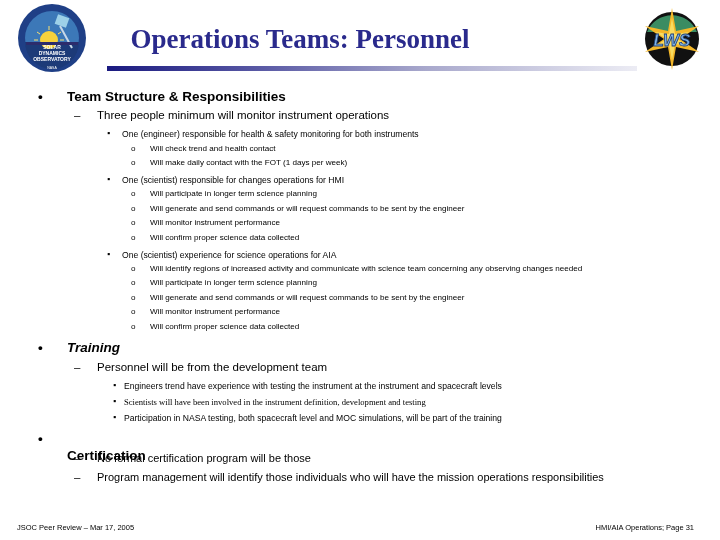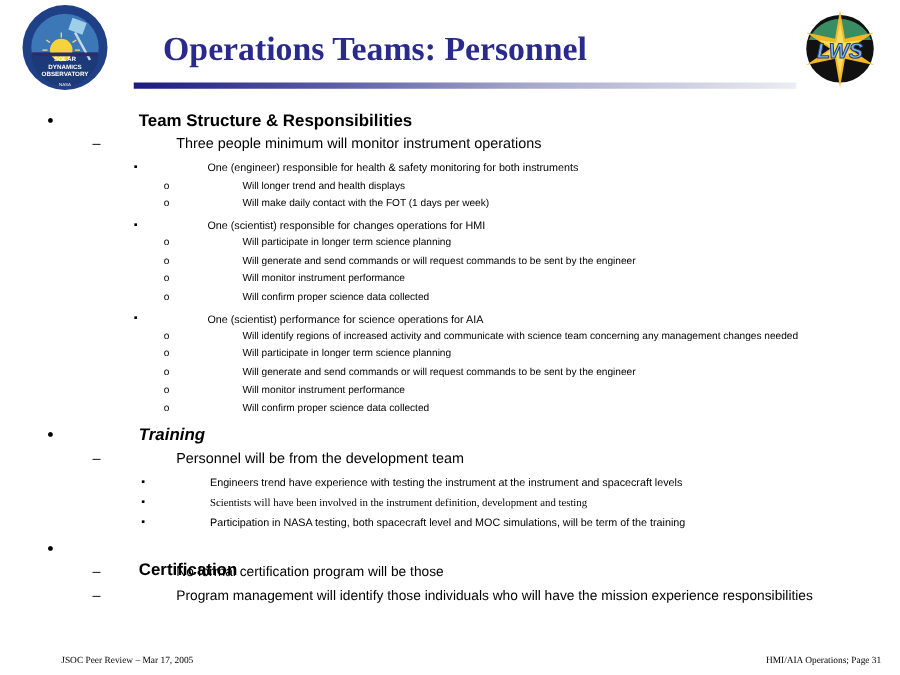--- a/index.html
+++ b/index.html
@@ -1,26 +1,26 @@
 <!DOCTYPE html>
 <html><head>
 <meta charset="utf-8">
 <style>
   html, body { margin:0; padding:0; background:#ffffff; }
   body { width:720px; height:540px; position:relative; overflow:hidden; font-family:"Liberation Sans", sans-serif; color:#000; }
   .logo { position:absolute;text-align:right; }
   .title { position:absolute; left:0; width:600px; top:24px; text-align:center; font-family:"Liberation Serif", serif; font-weight:bold; font-size:27px; color:#2a2a8c; }
   .title-bar { position:absolute; left:107px; top:66px; width:530px; height:5px; background:linear-gradient(to right,#1a1a80 0%,#5c5ca6 30%,#a8a8cc 60%,#ececf4 100%); }
-  .line { position:absolute; white-space:nowrap;margin-left:44px; }
+  .line { position:absolute; white-space:nowrap; }
   .l1 { font-size:13.5px; font-weight:bold; }
   .l2 { font-size:11.5px; }
   .l3 { font-size:8.6px; }
   .l4 { font-size:8.1px; }
   .mk { position:absolute; white-space:nowrap; }
-  .footer { position:absolute; top:523px; font-family:Liberation Serif, serif; font-size:7.5px; white-space:nowrap;margin-left:32px; }
+  .footer { position:absolute; top:523px; font-family:Liberation Sans, sans-serif; font-size:7.5px; white-space:nowrap; }
 </style>
 </head>
 <body>
 
 <div class="logo" style="left:16px;top:2px;width:72px;height:72px;">
   <svg width="72" height="72" viewBox="0 0 72 72">
     <circle cx="36" cy="36" r="34" fill="#1f3f86"></circle>
     <circle cx="36" cy="36" r="27" fill="#3c78b8"></circle>
     <path d="M9 40 A27 27 0 0 0 63 40 Z" fill="#1c3a78"></path>
     <circle cx="33" cy="38" r="9" fill="#f6d23c"></circle>
@@ -56,63 +56,63 @@
 
 <span class="mk l1" style="left:38px;top:89px;">•</span>
 <div class="line l1" style="left:67px;top:89px;">Team Structure &amp; Responsibilities</div>
 
 <span class="mk l2" style="left:74px;top:109px;">–</span>
 <div class="line l2" style="left:97px;top:109px;">Three people minimum will monitor instrument operations</div>
 
 <span class="mk l3" style="left:107px;top:128px;">▪</span>
 <div class="line l3" style="left:122px;top:129px;">One (engineer) responsible for health &amp; safety monitoring for both instruments</div>
 <span class="mk l4" style="left:131px;top:144px;">o</span>
-<div class="line l4" style="left:150px;top:144px;">Will longer trend and health displays</div>
+<div class="line l4" style="left:150px;top:144px;">Will check trend and health contact</div>
 <span class="mk l4" style="left:131px;top:158px;">o</span>
 <div class="line l4" style="left:150px;top:158px;">Will make daily contact with the FOT (1 days per week)</div>
 
 <span class="mk l3" style="left:107px;top:174px;">▪</span>
 <div class="line l3" style="left:122px;top:175px;">One (scientist) responsible for changes operations for HMI</div>
 <span class="mk l4" style="left:131px;top:189px;">o</span>
 <div class="line l4" style="left:150px;top:189px;">Will participate in longer term science planning</div>
 <span class="mk l4" style="left:131px;top:204px;">o</span>
 <div class="line l4" style="left:150px;top:204px;">Will generate and send commands or will request commands to be sent by the engineer</div>
 <span class="mk l4" style="left:131px;top:218px;">o</span>
 <div class="line l4" style="left:150px;top:218px;">Will monitor instrument performance</div>
 <span class="mk l4" style="left:131px;top:233px;">o</span>
 <div class="line l4" style="left:150px;top:233px;">Will confirm proper science data collected</div>
 
 <span class="mk l3" style="left:107px;top:249px;">▪</span>
-<div class="line l3" style="left:122px;top:250px;">One (scientist) performance for science operations for AIA</div>
+<div class="line l3" style="left:122px;top:250px;">One (scientist) experience for science operations for AIA</div>
 <span class="mk l4" style="left:131px;top:264px;">o</span>
-<div class="line l4" style="left:150px;top:264px;">Will identify regions of increased activity and communicate with science team concerning any management changes needed</div>
+<div class="line l4" style="left:150px;top:264px;">Will identify regions of increased activity and communicate with science team concerning any observing changes needed</div>
 <span class="mk l4" style="left:131px;top:278px;">o</span>
 <div class="line l4" style="left:150px;top:278px;">Will participate in longer term science planning</div>
 <span class="mk l4" style="left:131px;top:293px;">o</span>
 <div class="line l4" style="left:150px;top:293px;">Will generate and send commands or will request commands to be sent by the engineer</div>
 <span class="mk l4" style="left:131px;top:307px;">o</span>
 <div class="line l4" style="left:150px;top:307px;">Will monitor instrument performance</div>
 <span class="mk l4" style="left:131px;top:322px;">o</span>
 <div class="line l4" style="left:150px;top:322px;">Will confirm proper science data collected</div>
 
 <span class="mk l1" style="left:38px;top:340px;">•</span>
 <div class="line l1" style="left:67px;top:340px;font-style:italic;">Training</div>
 
 <span class="mk l2" style="left:74px;top:361px;">–</span>
 <div class="line l2" style="left:97px;top:361px;">Personnel will be from the development team</div>
 
 <span class="mk l3" style="left:113px;top:380px;">▪</span>
 <div class="line l3" style="left:124px;top:381px;">Engineers trend have experience with testing the instrument at the instrument and spacecraft levels</div>
 <span class="mk l3" style="left:113px;top:396px;">▪</span>
 <div class="line l3" style="left:124px;top:397px;font-family:Liberation Serif, serif;">Scientists will have been involved in the instrument definition, development and testing</div>
 <span class="mk l3" style="left:113px;top:412px;">▪</span>
-<div class="line l3" style="left:124px;top:413px;">Participation in NASA testing, both spacecraft level and MOC simulations, will be term of the training</div>
+<div class="line l3" style="left:124px;top:413px;">Participation in NASA testing, both spacecraft level and MOC simulations, will be part of the training</div>
 
 <span class="mk l1" style="left:38px;top:431px;">•</span>
 <div class="line l1" style="left:67px;top:448px;">Certification</div>
 
 <span class="mk l2" style="left:74px;top:452px;">–</span>
 <div class="line l2" style="left:97px;top:452px;font-size:11px;">No formal certification program will be those</div>
 <span class="mk l2" style="left:74px;top:471px;">–</span>
-<div class="line l2" style="left:97px;top:471px;font-size:11px;">Program management will identify those individuals who will have the mission experience responsibilities</div>
+<div class="line l2" style="left:97px;top:471px;font-size:11px;">Program management will identify those individuals who will have the mission operations responsibilities</div>
 
 <div class="footer" style="left:17px;">JSOC Peer Review – Mar 17, 2005</div>
-<div class="footer" style="right:15px;">HMI/AIA Operations; Page 31</div>
+<div class="footer" style="right:26px;">HMI/AIA Operations; Page 31</div>
 
 </body></html>

